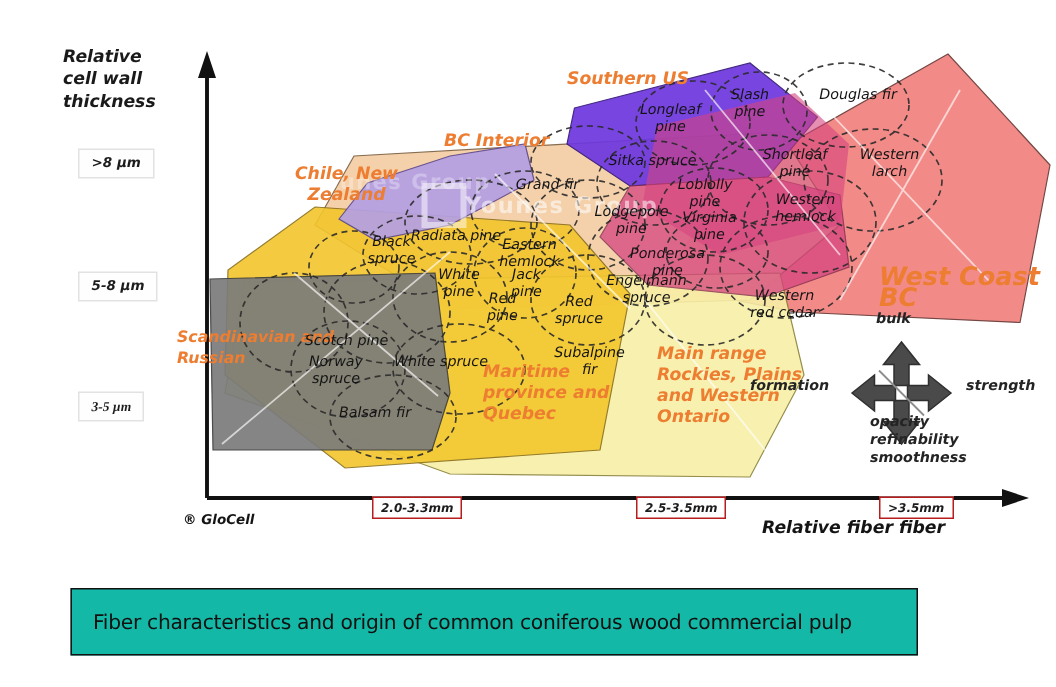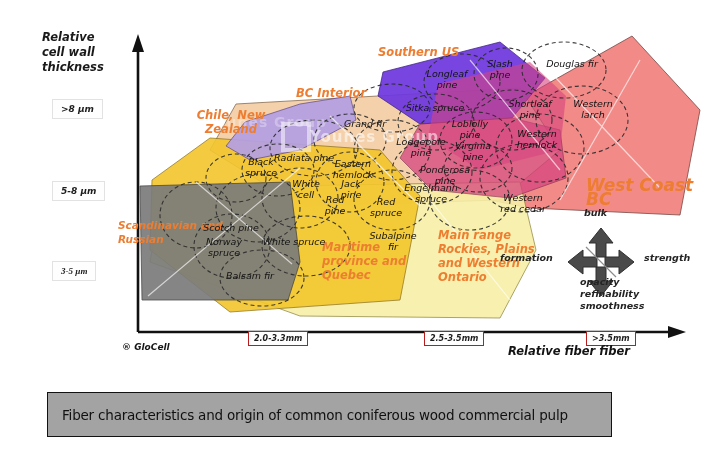--- a/index.html
+++ b/index.html
@@ -54,21 +54,21 @@
     white-space:pre-line;line-height:11px;
     text-align:center;
   }
   .prop{
     position:absolute;
     font-style:italic;font-weight:bold;font-size:9.5px;color:#242424;
     white-space:pre-line;line-height:12px;
   }
   .caption{
     position:absolute;left:47px;top:392px;width:563px;height:43px;
-    background:#a3a3a3;border:1px solid #121212;
+    background:#14b8a6;border:1px solid #121212;
     display:flex;align-items:center;
   }
   .caption span{
     font-family:"DejaVu Sans", sans-serif;
     font-size:13.5px;color:#111;padding-left:14px;letter-spacing:-0.2px;
   }
   .wm{
     position:absolute;
     color:rgba(255,255,255,.55);
     font-weight:bold;font-size:15px;letter-spacing:1px;
@@ -203,21 +203,21 @@
 Ontario</div>
     <div class="region" style="left:586px;top:178px;font-size:17px;">West Coast BC</div>
 
     <div class="sp" style="left:196px;top:222px;width:70px;">Scotch pine</div>
     <div class="sp" style="left:196px;top:236px;width:56px;">Norway
 spruce</div>
     <div class="sp" style="left:218px;top:270px;width:64px;">Balsam fir</div>
     <div class="sp" style="left:238px;top:156px;width:46px;">Black
 spruce</div>
     <div class="sp" style="left:286px;top:178px;width:40px;">White
-cell</div>
+pine</div>
     <div class="sp" style="left:254px;top:236px;width:80px;">White spruce</div>
     <div class="sp" style="left:266px;top:152px;width:76px;">Radiata pine</div>
     <div class="sp" style="left:316px;top:194px;width:38px;">Red
 pine</div>
     <div class="sp" style="left:334px;top:178px;width:34px;">Jack
 pine</div>
     <div class="sp" style="left:326px;top:158px;width:54px;">Eastern
 hemlock</div>
     <div class="sp" style="left:366px;top:196px;width:40px;">Red
 spruce</div>

